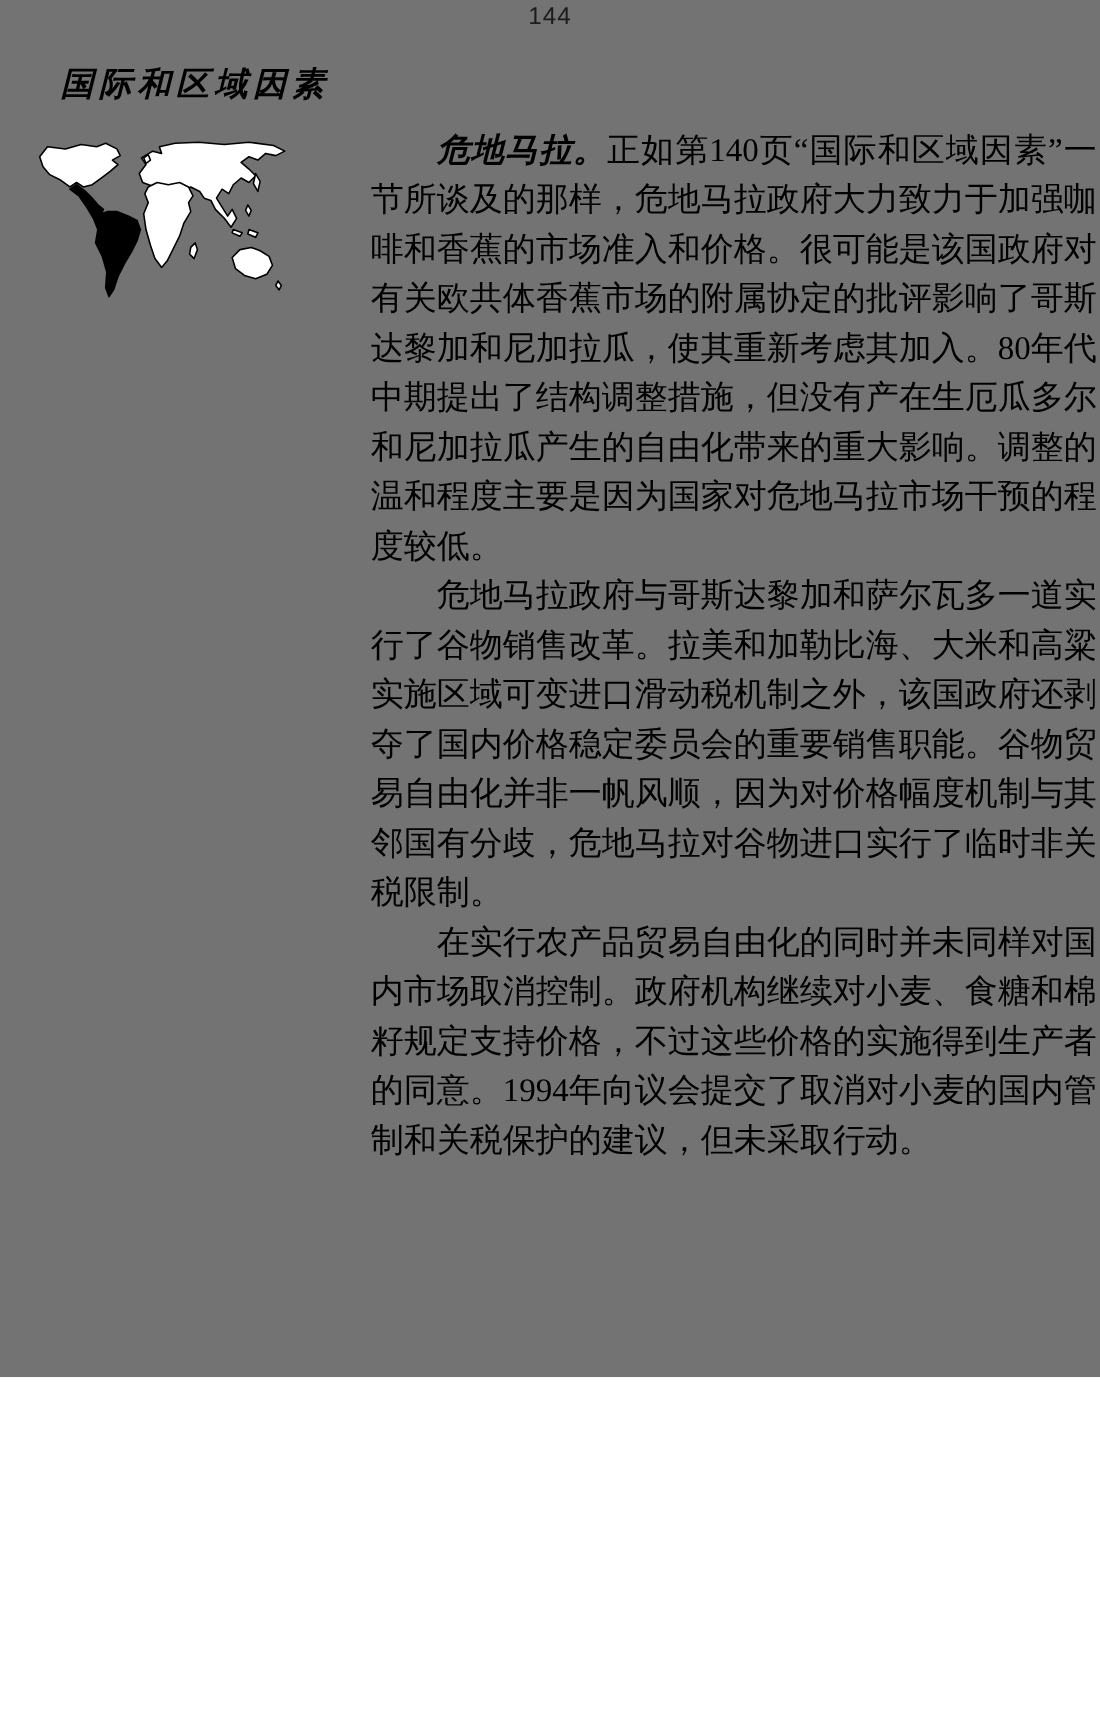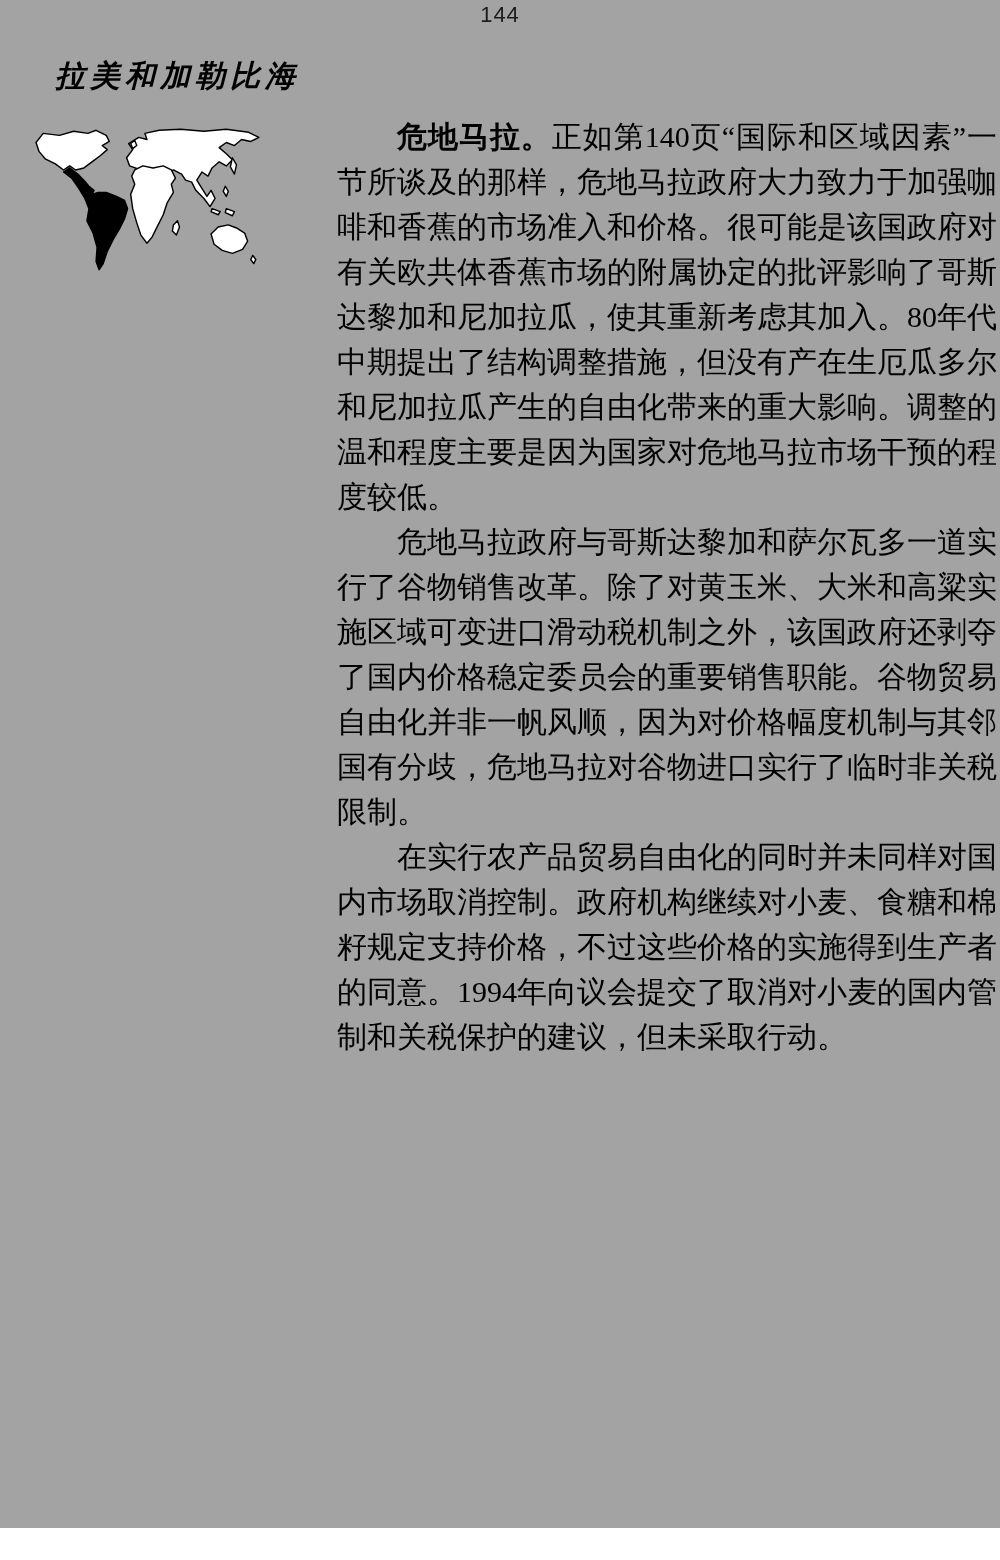--- a/index.html
+++ b/index.html
@@ -3,22 +3,22 @@
 <meta charset="utf-8">
 <style>
   html, body {
     margin: 0;
     padding: 0;
     background: #ffffff;
   }
   .page {
     position: relative;
     width: 1000px;
-    height: 1528px;
-    background: #a3a3a3;
+    height: 1252px;
+    background: #737373;
     color: #000000;
     font-family: "Liberation Serif", "DejaVu Serif", serif;
     overflow: hidden;
   }
   .page-number {
     position: absolute;
     top: 2px;
     left: 0;
     width: 100%;
     text-align: center;
@@ -69,30 +69,31 @@
     text-align: justify;
     text-justify: inter-ideograph;
   }
   .text-column p {
     margin: 0;
     padding: 0;
     text-indent: 2em;
   }
   .run-in {
     font-weight: bold;
+    font-style: italic;
   }
 </style>
 </head>
 <body>
 
 <div class="page">
 
   <div class="page-number">144</div>
 
-  <div class="section-title">拉美和加勒比海</div>
+  <div class="section-title">国际和区域因素</div>
 
   <div class="map-figure">
     <svg viewBox="0 0 230 145">
 
       <path d="M3,15 L10,6 L26,8 L40,4 L54,6 L62,3 L72,8 L75,14 L68,18 L73,22 L66,28 L58,34 L50,40 L42,42 L36,38 L30,42 L22,36 L12,31 L6,24 Z"></path>
 
       <path class="filled" d="M36,40 L44,46 L50,52 L55,58 L60,62 L58,66 L64,64 L72,64 L82,68 L90,72 L93,80 L90,90 L85,100 L79,110 L73,122 L69,134 L65,140 L62,132 L63,118 L59,104 L53,92 L55,80 L51,70 L45,60 L38,50 L30,44 Z"></path>
 
       <path d="M95,38 L92,30 L98,22 L94,16 L104,10 L112,12 L110,6 L124,3 L145,2 L168,4 L190,2 L212,5 L222,10 L214,14 L205,12 L198,18 L190,15 L183,20 L190,26 L196,32 L190,38 L183,34 L176,40 L172,48 L166,44 L161,52 L166,60 L171,68 L175,62 L179,70 L174,78 L168,70 L160,62 L156,54 L150,52 L146,46 L138,42 L130,46 L122,42 L114,46 L106,42 Z"></path>
 
@@ -110,17 +111,17 @@
 
       <path d="M176,80 L184,83 L182,86 L175,83 Z"></path>
       <path d="M190,80 L198,83 L196,87 L189,84 Z"></path>
 
       <path d="M216,126 L219,130 L217,134 L214,130 Z"></path>
     </svg>
   </div>
 
   <div class="text-column">
     <p><span class="run-in">危地马拉。</span><span>正如第140页“国际和区域因素”一节所谈及的那样，危地马拉政府大力致力于加强咖啡和香蕉的市场准入和价格。很可能是该国政府对有关欧共体香蕉市场的附属协定的批评影响了哥斯达黎加和尼加拉瓜，使其重新考虑其加入。80年代中期提出了结构调整措施，但没有产在生厄瓜多尔和尼加拉瓜产生的自由化带来的重大影响。调整的温和程度主要是因为国家对危地马拉市场干预的程度较低。</span></p>
-    <p><span class="run-in"></span><span>危地马拉政府与哥斯达黎加和萨尔瓦多一道实行了谷物销售改革。除了对黄玉米、大米和高粱实施区域可变进口滑动税机制之外，该国政府还剥夺了国内价格稳定委员会的重要销售职能。谷物贸易自由化并非一帆风顺，因为对价格幅度机制与其邻国有分歧，危地马拉对谷物进口实行了临时非关税限制。</span></p>
+    <p><span class="run-in"></span><span>危地马拉政府与哥斯达黎加和萨尔瓦多一道实行了谷物销售改革。拉美和加勒比海、大米和高粱实施区域可变进口滑动税机制之外，该国政府还剥夺了国内价格稳定委员会的重要销售职能。谷物贸易自由化并非一帆风顺，因为对价格幅度机制与其邻国有分歧，危地马拉对谷物进口实行了临时非关税限制。</span></p>
     <p><span class="run-in"></span><span>在实行农产品贸易自由化的同时并未同样对国内市场取消控制。政府机构继续对小麦、食糖和棉籽规定支持价格，不过这些价格的实施得到生产者的同意。1994年向议会提交了取消对小麦的国内管制和关税保护的建议，但未采取行动。</span></p>
   </div>
 
 </div>
 
 </body></html>

